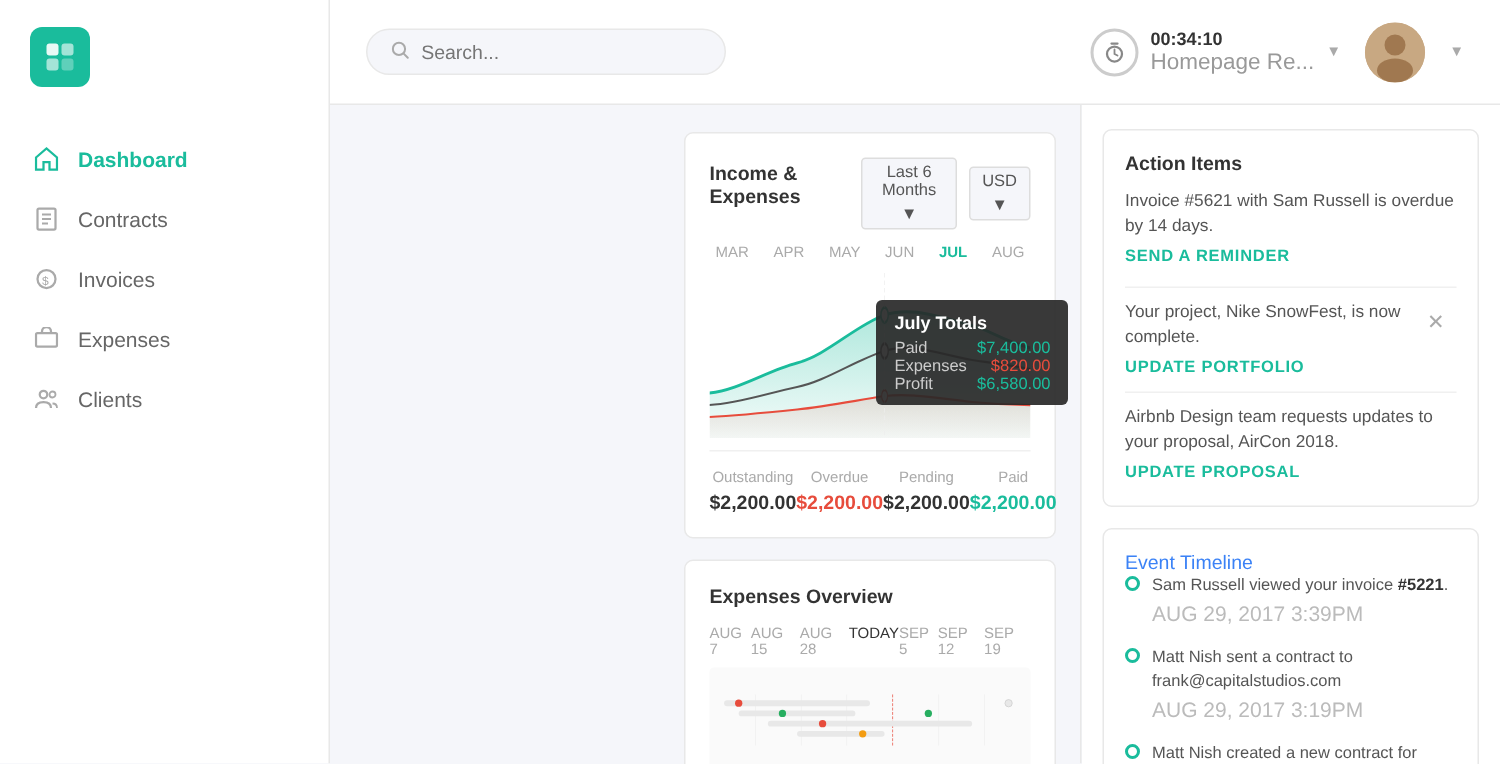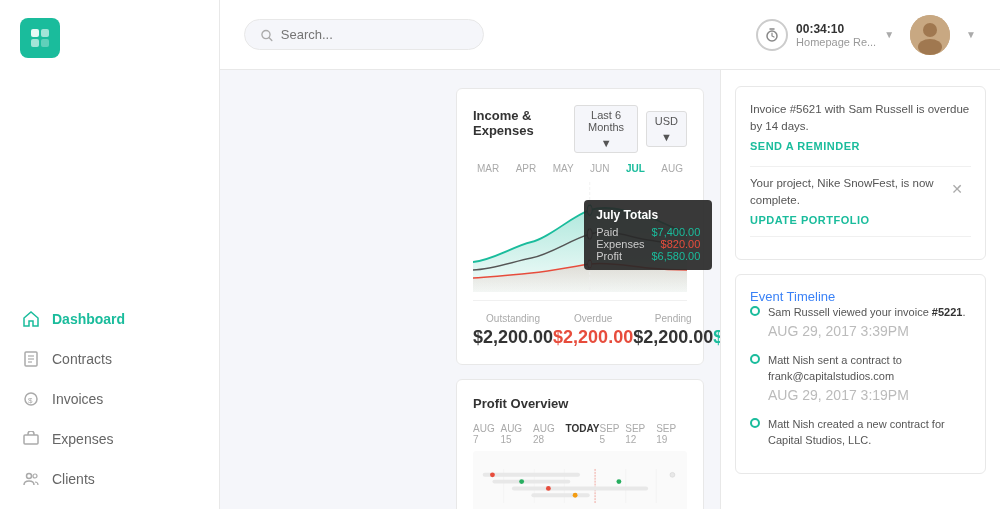--- a/index.html
+++ b/index.html
@@ -6,21 +6,20 @@
     body { font-family: -apple-system, BlinkMacSystemFont, 'Segoe UI', sans-serif; background: #f5f6fa; display: flex; height: 509px; overflow: hidden; }
 
     
     #sidebar {
       width: 220px;
       background: #fff;
       border-right: 1px solid #e8e8e8;
       display: flex;
       flex-direction: column;
       flex-shrink: 0;
-      justify-content: space-between;
     }
     .sidebar-logo {
       padding: 18px 20px;
       display: flex;
       align-items: center;
     }
     .logo-icon {
       width: 40px; height: 40px;
       background: #1abc9c;
       border-radius: 8px;
@@ -48,21 +47,21 @@
       position: absolute;
       top: 0; left: 220px; right: 0;
       height: 70px;
       background: #fff;
       border-bottom: 1px solid #e8e8e8;
       display: flex; align-items: center; justify-content: space-between;
       padding: 0 24px;
       z-index: 10;
     }
     .search-box {
-      display: flex; align-items: flex-end; gap: 8px;
+      display: flex; align-items: flex-start; gap: 8px;
       background: #f5f6fa;
       border: 1px solid #e8e8e8;
       border-radius: 20px;
       padding: 7px 16px;
       width: 240px;
     }
     .search-box input {
       border: none; background: transparent; outline: none;
       font-size: 13px; color: #999; width: 100%;
     }
@@ -70,21 +69,21 @@
     .timer-section { display: flex; align-items: center; gap: 8px; }
     .timer-icon-wrap {
       width: 32px; height: 32px;
       border: 2px solid #ccc;
       border-radius: 50%;
       display: flex; align-items: center; justify-content: center;
       color: #888; font-size: 14px;
     }
     .timer-info { display: flex; flex-direction: column; }
     .timer-time { font-size: 12px; font-weight: 600; color: #333; }
-    .timer-label { font-size: 11px; color: #999; }
+    .timer-label { font-size: 15px; color: #999; }
     .chevron-down { font-size: 10px; color: #aaa; cursor: pointer; }
     .avatar-wrap {
       width: 40px; height: 40px; border-radius: 50%; overflow: hidden;
       background: #c8a882;
       display: flex; align-items: center; justify-content: center;
       font-size: 16px; color: #fff;
     }
 
     
     #main {
@@ -179,21 +178,21 @@
     }
 
     
     .stats-row {
       display: flex; justify-content: space-between;
       border-top: 1px solid #f0f0f0;
       padding-top: 12px;
     }
     .stat-item { text-align: center; }
     .stat-label { font-size: 10px; color: #aaa; margin-bottom: 3px; }
-    .stat-value { font-size: 18px; font-weight: 600; color: #333; }
+    .stat-value { font-size: 13px; font-weight: 600; color: #333; }
     .stat-value.overdue { color: #e74c3c; }
     .stat-value.paid { color: #1abc9c; }
 
     
     .project-months {
       display: flex; justify-content: space-between;
       font-size: 10px; color: #aaa; margin-bottom: 6px;
     }
     .project-timeline {
       position: relative; height: 70px;
@@ -429,26 +428,26 @@
           <div class="stat-value">$2,200.00</div>
         </div>
         <div class="stat-item">
           <div class="stat-label">Paid</div>
           <div class="stat-value paid">$2,200.00</div>
         </div>
       </div>
     </div>
 
     <div class="card">
-      <div class="card-title">Profit Overview</div>
+      <div class="card-title">Expenses Overview</div>
       <div class="project-months">
         <span>AUG 7</span>
         <span>AUG 15</span>
         <span>AUG 28</span>
-        <span style="font-weight:700;color:#333;">TODAY</span>
+        <span style="font-weight:400;color:#333;">TODAY</span>
         <span>SEP 5</span>
         <span>SEP 12</span>
         <span>SEP 19</span>
       </div>
       <div class="project-timeline">
         <svg class="timeline-svg" viewBox="0 0 440 70">
 
           <line x1="63" y1="0" x2="63" y2="70" stroke="#eee" stroke-width="1"></line>
           <line x1="126" y1="0" x2="126" y2="70" stroke="#eee" stroke-width="1"></line>
           <line x1="188" y1="0" x2="188" y2="70" stroke="#eee" stroke-width="1"></line>
@@ -473,36 +472,41 @@
           <circle cx="300" cy="26" r="5" fill="#27ae60"></circle>
         </svg>
       </div>
     </div>
 
   </div>
 
   <div id="right-panel">
 
     <div class="action-card">
+      <div class="action-title">Action Items</div>
 
       <div class="action-item">
         <span>Invoice #5621 with Sam Russell is overdue by 14 days.</span>
         <a class="action-link">SEND A REMINDER</a>
       </div>
       <hr class="divider">
 
       <div class="action-item-wrap">
         <span class="action-close">✕</span>
         <div class="action-item">
           <span>Your project, Nike SnowFest, is now complete.</span>
           <a class="action-link">UPDATE PORTFOLIO</a>
         </div>
       </div>
       <hr class="divider">
 
+      <div class="action-item">
+        <span>Airbnb Design team requests updates to your proposal, AirCon 2018.</span>
+        <a class="action-link">UPDATE PROPOSAL</a>
+      </div>
     </div>
 
     <div class="action-card">
       <div class="event-title">Event Timeline</div>
 
       <div class="event-item">
         <div class="event-dot"></div>
         <div class="event-text">
           Sam Russell viewed your invoice <strong>#5221</strong>.
           <span class="event-time">AUG 29, 2017 3:39PM</span>

